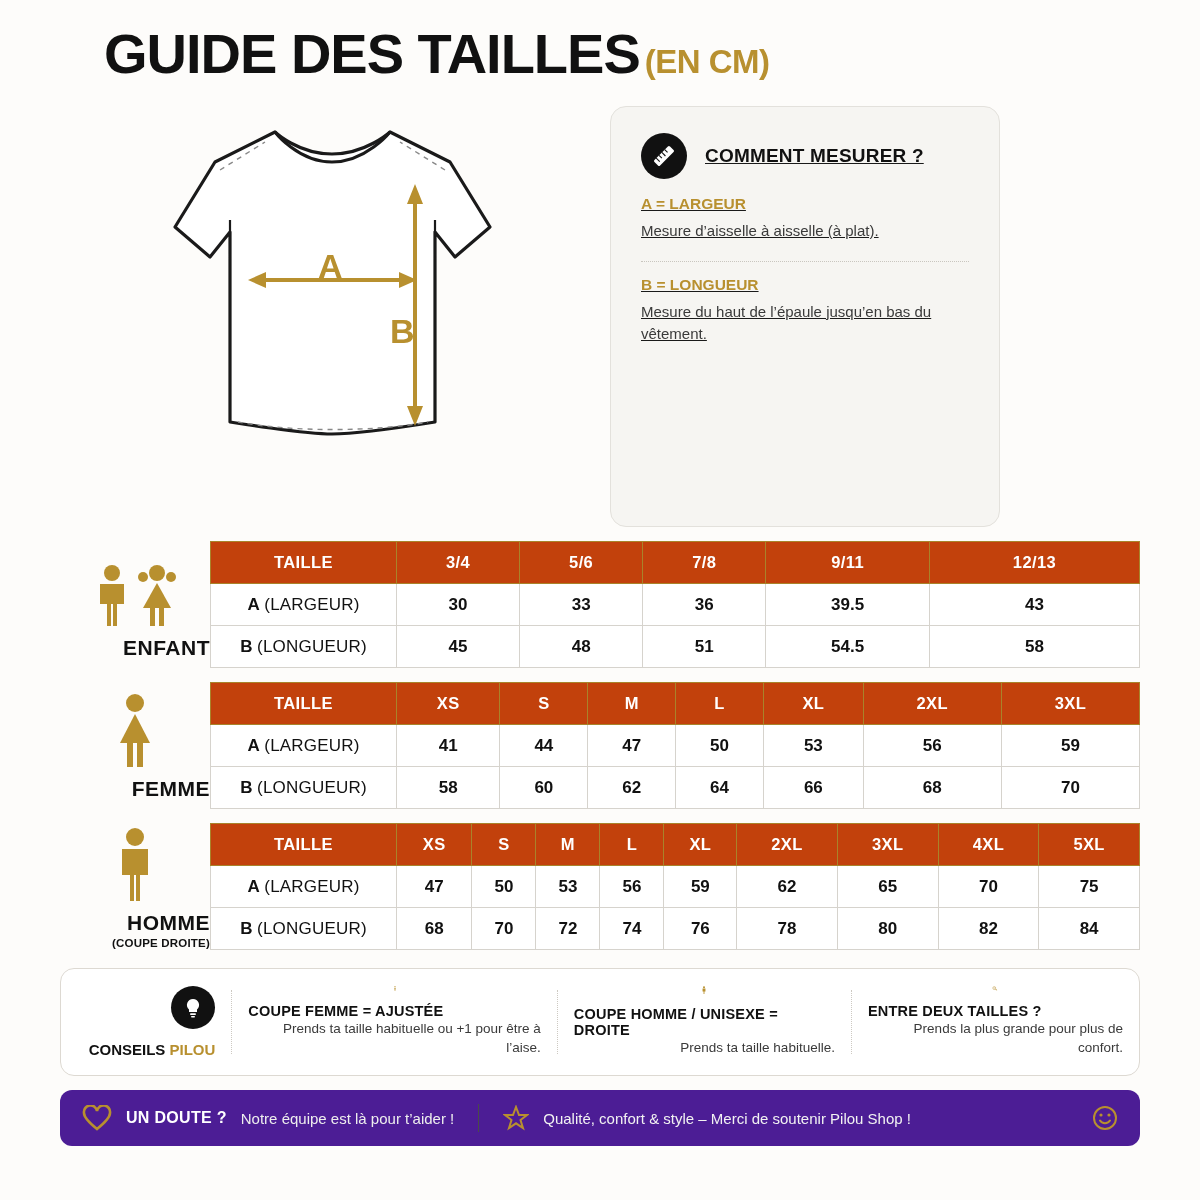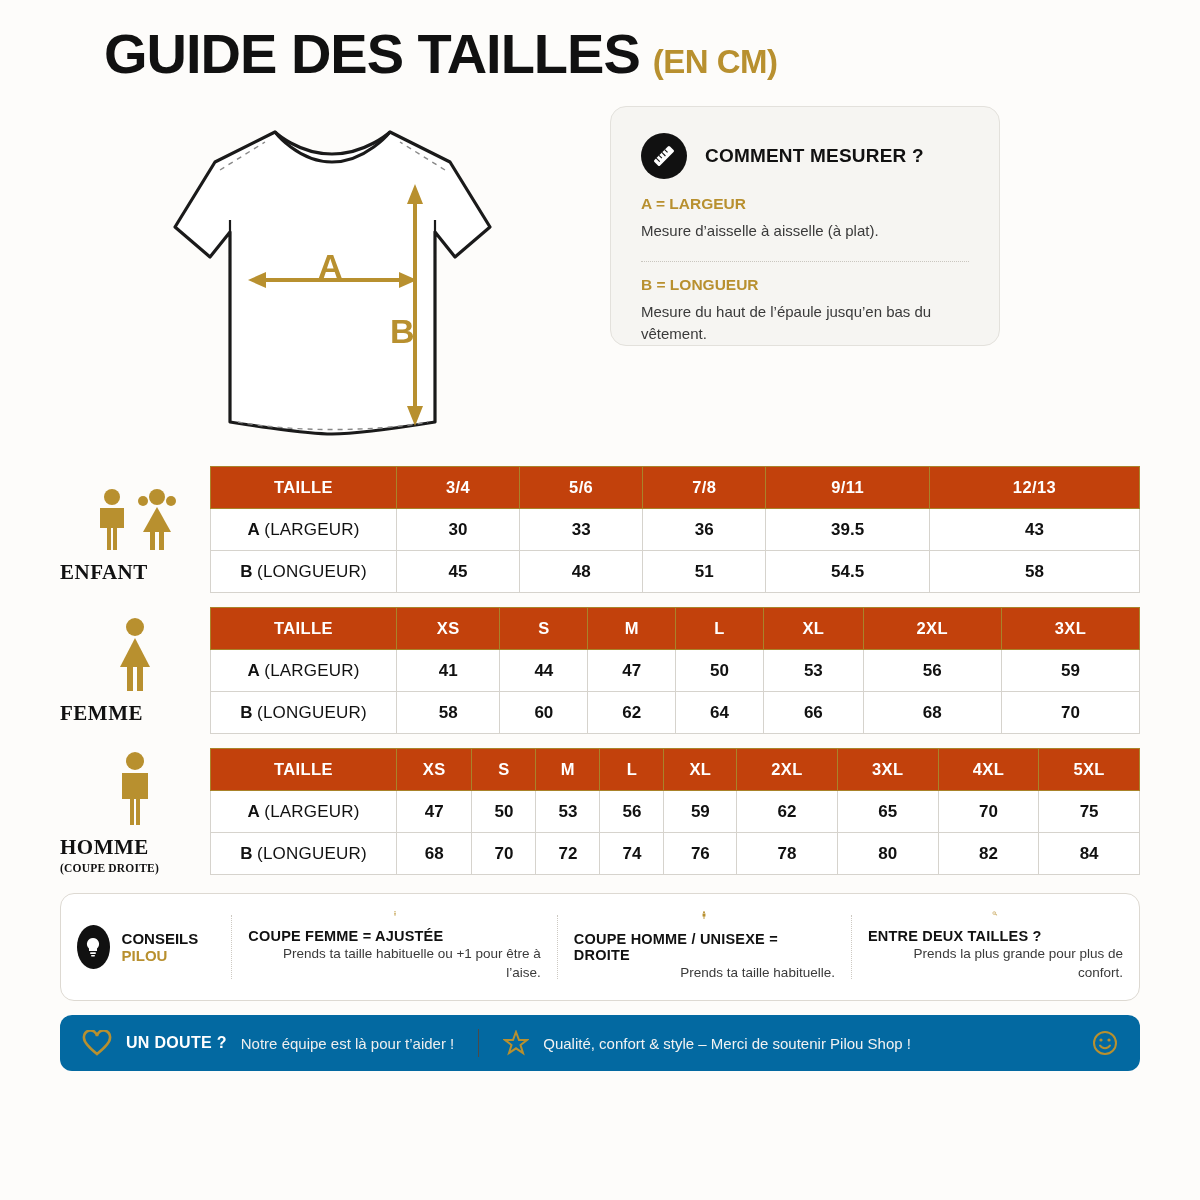--- a/index.html
+++ b/index.html
@@ -8,57 +8,58 @@
     width:1200px; height:1200px;
     background:#fdfcfa;
     font-family:"Liberation Sans", sans-serif;
     color:#1a1a1a;
     overflow:hidden;
   }
   .page { position:relative; width:1200px; height:1200px; padding:0; }
 
   
   .title-row {
-    display:flex; align-items:baseline; gap:13px;
+    display:flex; align-items:baseline; gap:5px;
     padding:26px 0 0 104px;
   }
   .title-main {
     font-size:56px; font-weight:bold; letter-spacing:-1px;
     color:#111; line-height:1;
   }
   .title-sub {
     font-size:33px; font-weight:bold; color:#b8902f; letter-spacing:-0.5px;
   }
 
   
   .top-area { display:flex; padding:10px 60px 0 60px; gap:10px; }
   .tshirt-wrap { width:540px; height:360px; position:relative; }
   .tshirt-wrap svg { position:absolute; left:0; top:0; }
 
   .howto {
     margin-top:14px;
-    width:390px; height:240px;
+    width:390px; height:421px;
     background:#f6f5f2;
     border:1px solid #e3e1dc;
     border-radius:16px;
     padding:26px 30px;
+    text-decoration:underline;
   }
   .howto-head { display:flex; align-items:center; gap:18px; margin-bottom:16px; }
   .ruler-badge {
     width:46px; height:46px; border-radius:50%; background:#111;
     display:flex; align-items:center; justify-content:center; flex:0 0 auto;
   }
   .howto-title { font-size:19px; font-weight:bold; color:#111; letter-spacing:0.2px; }
   .howto-key { font-size:15.5px; font-weight:bold; color:#b8902f; margin:14px 0 7px 0; }
   .howto-text { font-size:15px; color:#3a3a3a; line-height:1.5; }
   .howto-divider { border-top:1px dotted #c9c6bf; margin:18px 0 0 0; }
 
   
   .section { display:flex; align-items:center; padding:0 60px; margin-top:14px; }
-  .section-label { width:150px; text-align:left; flex:0 0 150px;font-family:Liberation Serif, serif; }
+  .section-label { width:150px; text-align:right; flex:0 0 150px; }
   .section-label .icons { height:78px; display:flex; align-items:flex-end; justify-content:center; gap:6px; }
   .section-label .name { font-size:21px; font-weight:bold; color:#111; margin-top:8px; letter-spacing:0.5px; }
   .section-label .sublabel { font-size:11.5px; font-weight:bold; color:#111; margin-top:2px; letter-spacing:0.2px; }
 
   table { border-collapse:collapse; table-layout:fixed; }
   table.sizes { flex:1 1 auto; }
   table.sizes th, table.sizes td {
     border:1px solid #d6d3cd;
     text-align:center;
     font-size:17px;
@@ -82,29 +83,29 @@
     border:1px solid #ddd9d2;
     border-radius:14px;
     background:#fff;
     height:108px;
     display:flex; align-items:center;
   }
   .tip { display:flex; align-items:center; gap:12px; padding:0 16px; height:72px;flex-direction:column; }
   .tip-sep { width:1px; height:64px; border-left:1px dotted #cdc9c2; }
   .tip-title { font-size:14.5px; font-weight:bold; color:#111; letter-spacing:0.2px; }
   .tip-text { font-size:13.5px; color:#3a3a3a; line-height:1.45;text-align:right; }
-  .tip-brand { display:flex; flex-direction:row; align-items:center; width:172px; }
+  .tip-brand { display:flex; flex-direction:column; align-items:flex-end; width:172px; }
   .tip-brand .label { font-size:15px; font-weight:bold; color:#111; }
   .tip-brand .label em { font-style:normal; color:#b8902f; }
   .bulb-badge { width:44px; height:44px; border-radius:50%; background:#111; display:flex; align-items:center; justify-content:center; }
 
   
   .footer {
     margin:14px 60px 0 60px;
-    height:56px; background:#0369a1; border-radius:12px;
+    height:56px; background:#4c1d95; border-radius:12px;
     display:flex; align-items:center; padding:0 22px; gap:14px;
     color:#fff;
   }
   .footer .doubt { font-size:16px; font-weight:bold; letter-spacing:0.3px; }
   .footer .dtext { font-size:15px; color:#eee; }
   .footer .vsep { width:1px; height:28px; background:#4a4a4a; margin:0 10px; }
   .footer .qtext { font-size:15px; color:#f2f2f2; }
   .footer .spacer { flex:1 1 auto; }
 </style>
 </head>

